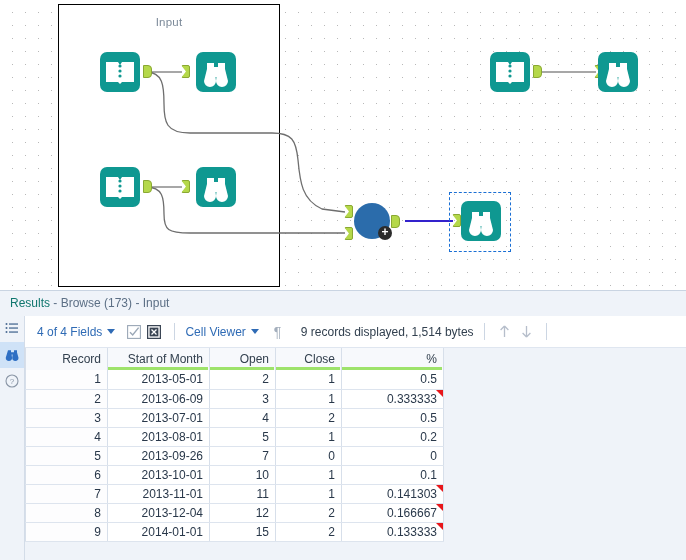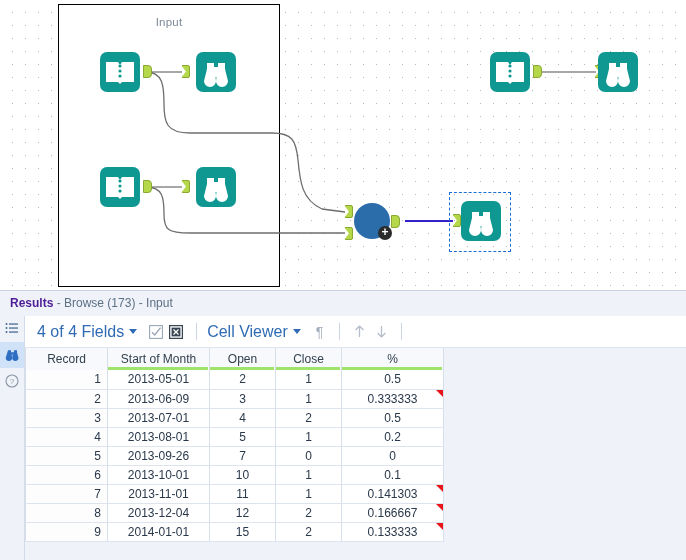--- a/index.html
+++ b/index.html
@@ -83,21 +83,21 @@
     background: #eff3f9;
     border-top: 1px solid #c9d4e2;
   }
   #results-header {
     height: 25px;
     padding: 5px 0 0 10px;
     font-size: 12px;
     color: #5c6f85;
     background: #eff3f9;
   }
-  #results-header .r-title { color: #4c1d95; font-weight: bold; }
+  #results-header .r-title { color: #0f766e; font-weight: normal; }
   #results-header .r-sub   { color: #5f7governments; }
 
   #panel-body { position: absolute; left: 0; top: 25px; width: 686px; height: 245px; }
 
   #rail {
     position: absolute; left: 0; top: 0;
     width: 24px; height: 245px;
     background: #eff3f9;
   }
   .rail-btn {
@@ -118,21 +118,21 @@
   #toolbar {
     position: relative;
     height: 32px;
     background: #ffffff;
     border-bottom: 1px solid #dfe6f0;
     display: flex; align-items: center;
     padding-left: 12px;
     gap: 0;
   }
   .tb-link {
-    font-size: 16px; color: #2f6bb5;
+    font-size: 12px; color: #2f6bb5;
     display: flex; align-items: center; gap: 5px;
     cursor: default;
   }
   .chev { width: 0; height: 0; border-left: 4px solid transparent; border-right: 4px solid transparent; border-top: 5px solid #2f6bb5; }
   .tb-sep { width: 1px; height: 17px; background: #ccd6e3; margin: 0 10px; }
   .tb-icon { display: flex; align-items: center; justify-content: center; margin: 0 3px; }
   .tb-text { font-size: 12px; color: #32404f; }
 
   
   #grid { position: absolute; left: 0; top: 32px; width: 662px; height: 213px; background: #eff3f9; overflow: hidden; }
@@ -141,21 +141,21 @@
     font-size: 12px;
     color: #29384a;
     border-right: 1px solid #d7dfea;
     border-bottom: 1px solid #dde4ee;
     padding: 0 6px;
     height: 19px;
     overflow: hidden;
     white-space: nowrap;
     background: #ffffff;
     font-weight: normal;
-    text-align: center;
+    text-align: right;
   }
   table.data th {
     background: #f7f9fc;
     border-bottom: none;
     height: 22px;
     position: relative;
     color: #33414f;
   }
   table.data th .underline {
     position: absolute; left: 0; right: 1px; bottom: 0;
@@ -342,20 +342,21 @@
             <span>Cell Viewer</span>
             <span class="chev"></span>
           </div>
 
           <div class="tb-icon" style="margin-left:12px;">
             <svg width="13" height="14" viewBox="0 0 13 14">
               <text x="6.5" y="12" font-size="14" text-anchor="middle" fill="#a3aebc" font-family="Liberation Sans, sans-serif">¶</text>
             </svg>
           </div>
 
+          <div class="tb-text" style="margin-left:14px;">9 records displayed, 1,514 bytes</div>
 
           <div class="tb-sep"></div>
 
           <div class="tb-icon">
             <svg width="13" height="15" viewBox="0 0 13 15">
               <path d="M6.5 2 L6.5 13 M6.5 2 L2.6 6 M6.5 2 L10.4 6" stroke="#b6becb" stroke-width="1.3" fill="none"></path>
             </svg>
           </div>
           <div class="tb-icon" style="margin-left:6px;">
             <svg width="13" height="15" viewBox="0 0 13 15">

